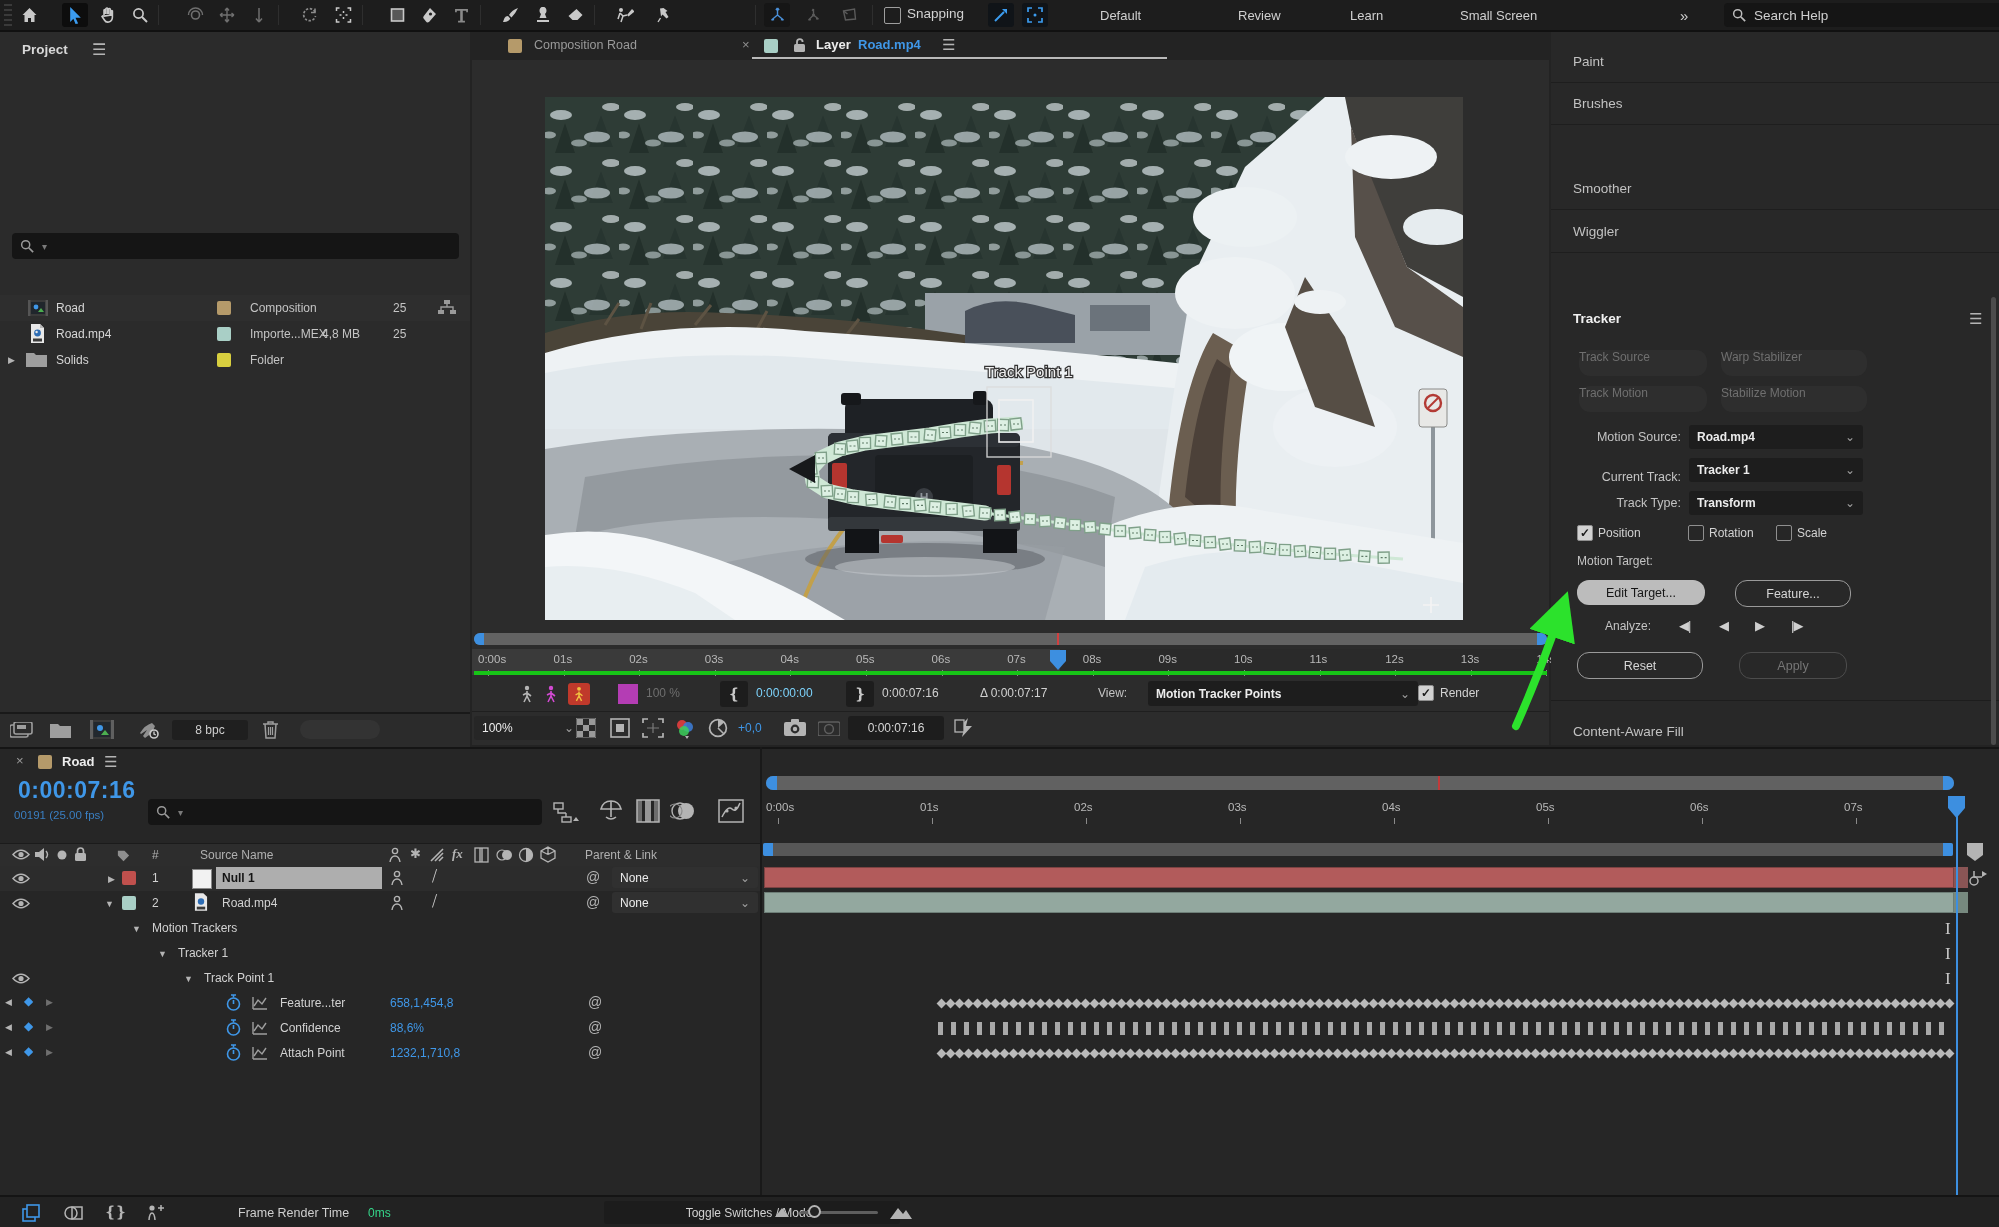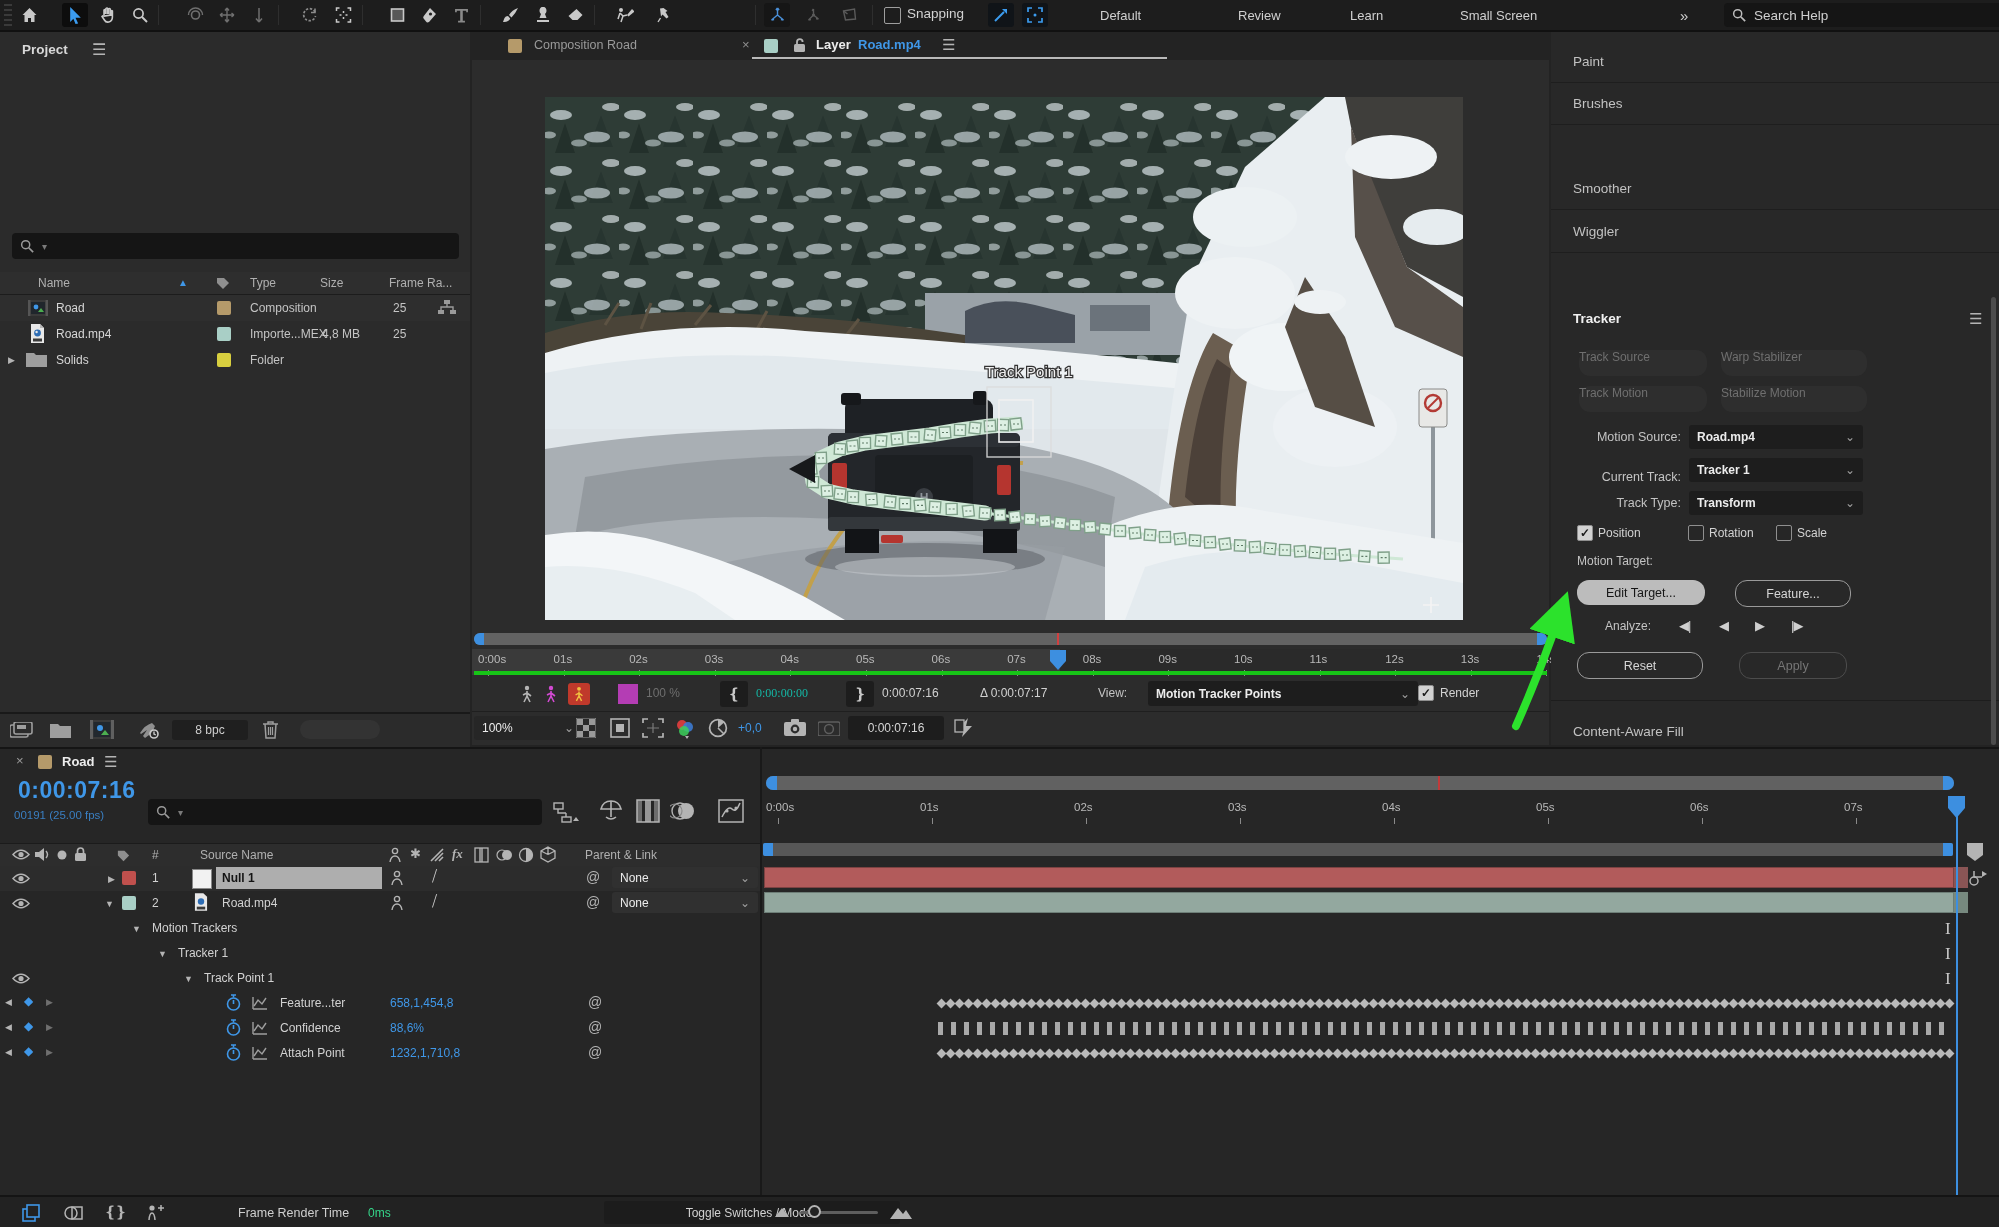--- a/index.html
+++ b/index.html
@@ -202,30 +202,20 @@
 
   <div id="project" class="abs">
     <div class="abs" style="left:22px;top:10px;font-size:13.5px;color:#d8d8d8;font-weight:bold;">Project</div>
     <div class="abs glyph" style="left:92px;top:8px;font-size:16px;">☰</div>
     <div class="abs searchbox" style="left:12px;top:201px;width:431px;height:26px;">
       <svg width="14" height="14" viewBox="0 0 16 16">
           <circle cx="6.5" cy="6.5" r="4.6" fill="none" stroke="#9a9a9a" stroke-width="1.7"></circle>
           <path d="M10 10 L15 15" stroke="#9a9a9a" stroke-width="2"></path>
         </svg>
       <span style="color:#7a7a7a;font-size:10px;">▾</span>
-    </div>
-    <div class="abs" style="left:0;top:240px;width:470px;height:22px;background:#2e2e2e;border-bottom:1px solid #1c1c1c;">
-      <span class="abs colhead" style="left:38px;top:4px;">Name</span>
-      <span class="abs" style="left:178px;top:5px;color:#3f97e8;font-size:10px;">▲</span>
-      <svg class="abs" style="left:215px;top:3px;" width="16" height="16" viewBox="0 0 16 16">
-          <path d="M2 3 h7 l5 5 -6 6 -6-6 Z" fill="#8f8f8f"></path>
-        </svg>
-      <span class="abs colhead" style="left:250px;top:4px;">Type</span>
-      <span class="abs colhead" style="left:320px;top:4px;">Size</span>
-      <span class="abs colhead" style="left:389px;top:4px;">Frame Ra...</span>
     </div>
 
     <div class="prow" style="top:263px;background:#2e2e2e;">
       <svg class="abs" style="left:28px;top:5px;" width="20" height="16" viewBox="0 0 20 16">
           <rect x="0" y="0" width="20" height="16" fill="#3a3a3a"></rect>
           <rect x="3" y="2" width="14" height="12" fill="#20262c"></rect>
           <circle cx="8" cy="7" r="2.4" fill="#3f97e8"></circle>
           <path d="M10 12 l3-4 3 4 Z" fill="#4caf50"></path>
           <rect x="0" y="0" width="2.4" height="16" fill="#555"></rect>
           <rect x="17.6" y="0" width="2.4" height="16" fill="#555"></rect>
@@ -573,21 +563,21 @@
         </svg>
       <div class="abs" style="left:96px;top:6px;width:22px;height:22px;background:#c0392b;border-radius:3px;display:flex;align-items:center;justify-content:center;">
         <svg width="12" height="16" viewBox="0 0 14 18">
             <circle cx="7" cy="3" r="2.2" fill="#f0c040"></circle>
             <path d="M7 6 v5 M7 8 l-4 2 M7 8 l4 3 M7 11 l-3 6 M7 11 l3 6" stroke="#f0c040" stroke-width="1.6" fill="none"></path>
           </svg>
       </div>
       <div class="abs" style="left:146px;top:7px;width:20px;height:20px;background:#b43db4;"></div>
       <span class="abs" style="left:174px;top:9px;color:#6f6f6f;">100 %</span>
       <div class="abs" style="left:248px;top:4px;width:28px;height:26px;background:#1d1d1d;border-radius:3px;display:flex;align-items:center;justify-content:center;color:#c9c9c9;font-size:15px;">❴</div>
-      <span class="abs" style="left:284px;top:9px;color:#14b8a6;font-family:Liberation Serif, serif;">0:00:00:00</span>
+      <span class="abs" style="left:284px;top:9px;color:#7dd3fc;">0:00:00:00</span>
       <div class="abs" style="left:374px;top:4px;width:28px;height:26px;background:#1d1d1d;border-radius:3px;display:flex;align-items:center;justify-content:center;color:#c9c9c9;font-size:15px;">❵</div>
       <span class="abs" style="left:410px;top:9px;color:#d2d2d2;">0:00:07:16</span>
       <span class="abs" style="left:508px;top:9px;color:#d2d2d2;">Δ 0:00:07:17</span>
       <span class="abs" style="left:626px;top:9px;color:#c4c4c4;">View:</span>
       <div class="abs dd" style="left:676px;top:4px;width:254px;height:25px;">
         <span>Motion Tracker Points</span>
           <span class="chev">⌄</span>
       </div>
       <div class="abs chk on" style="left:946px;top:8px;">✓</div>
       <span class="abs" style="left:968px;top:9px;color:#d2d2d2;">Render</span>

